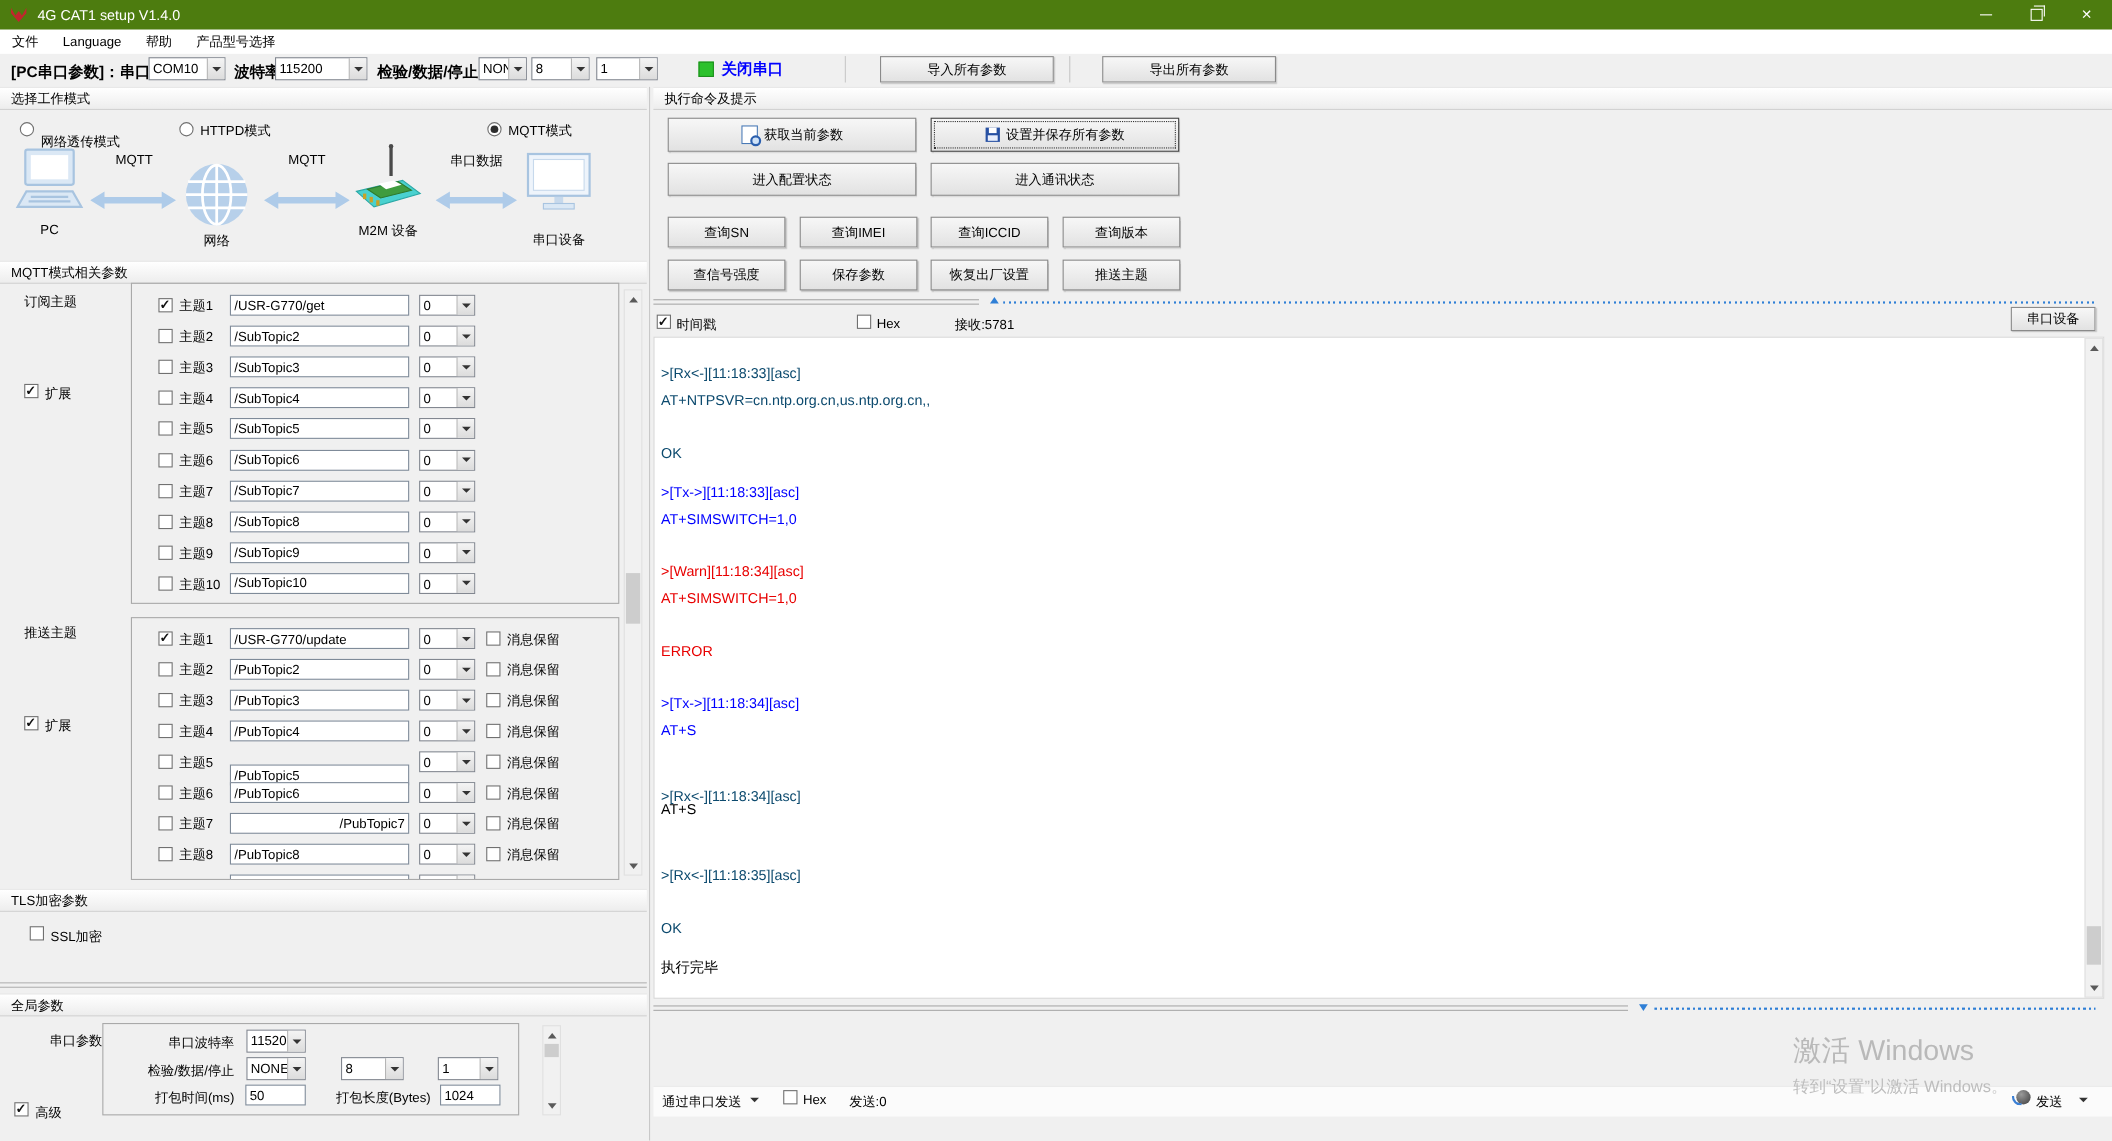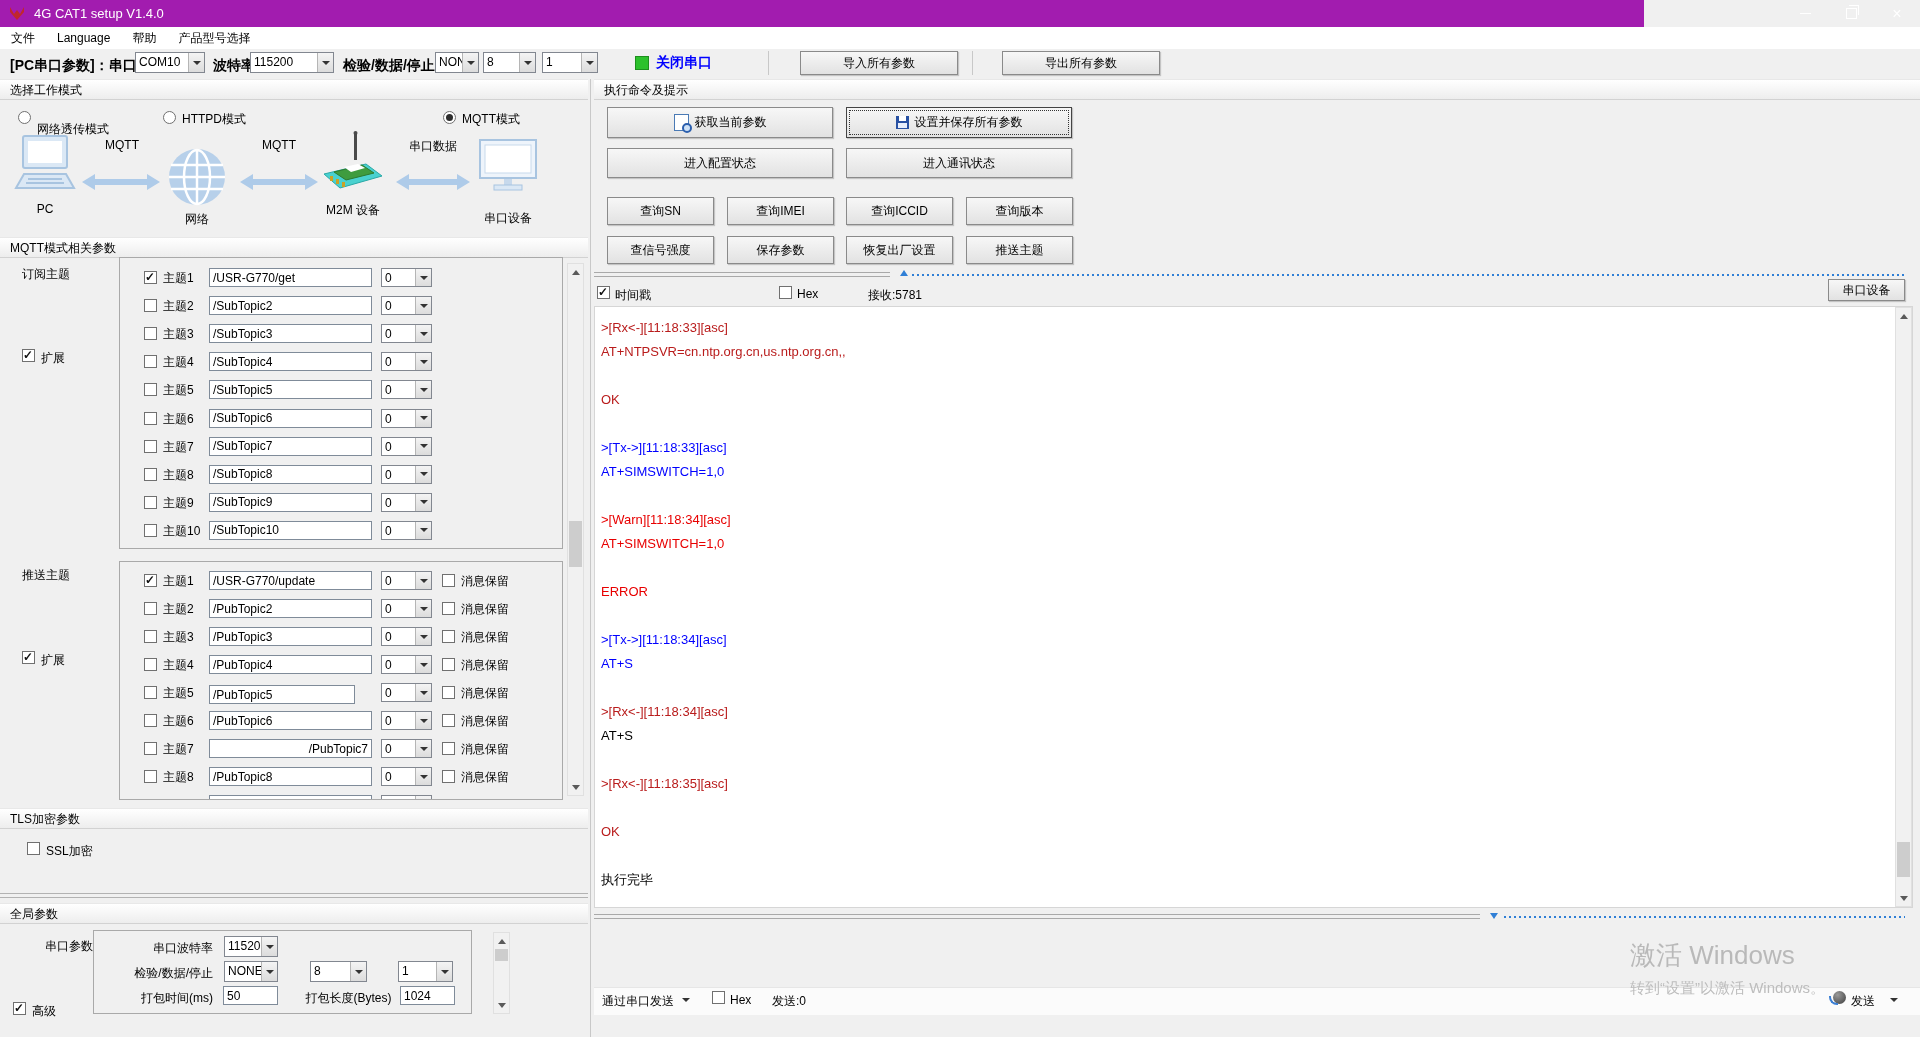--- a/index.html
+++ b/index.html
@@ -1,20 +1,20 @@
 <!DOCTYPE html>
 <html><head>
 <meta charset="utf-8">
 <style>
   html,body{margin:0;padding:0;}
   body{width:1920px;height:1037px;position:relative;overflow:hidden;background:#f0f0f0;
        font-family:"Liberation Sans",sans-serif;font-size:12px;color:#000;}
   .abs{position:absolute;}
   
-  #titlebar{left:0;top:0;width:1644px;height:27px;background:#a21caf;color:#fff;}
+  #titlebar{left:0;top:0;width:1920px;height:27px;background:#4d7c0f;color:#fff;}
   #titlebar .title{position:absolute;left:34px;top:6px;font-size:13px;}
   .winbtn{position:absolute;top:0;width:46px;height:27px;display:flex;align-items:center;justify-content:center;color:#fff;}
   .g-min{width:11px;height:1px;background:#fff;display:block;}
   .g-res{width:9px;height:9px;border:1px solid #fff;position:relative;display:block;}
   .g-res::before{content:"";position:absolute;left:2px;top:-4px;width:9px;height:9px;border:1px solid #fff;border-left:none;border-bottom:none;}
   .g-clo{font-size:16px;line-height:16px;}
   
   #menubar{left:0;top:27px;width:1920px;height:22px;background:#ffffff;display:flex;align-items:center;border-bottom:1px solid #f0f0f0;}
   .mitem{padding:0 11px;height:22px;line-height:22px;}
   #toolbar{left:0;top:49px;width:1920px;height:30px;background:#f0f0f0;}
@@ -50,21 +50,21 @@
   .tri-d{width:0;height:0;border-left:4px solid transparent;border-right:4px solid transparent;border-top:5px solid #5a5a5a;}
   .thumb{position:absolute;left:1px;width:13px;background:#cdcdcd;}
   
   .trk-line{position:absolute;height:3px;border-top:1px solid #a9a9a9;border-bottom:1px solid #a9a9a9;}
   .trk-dots{position:absolute;height:2px;background-image:repeating-linear-gradient(90deg,#2f7fd6 0 2px,transparent 2px 5px);}
   .trk-mark-u{position:absolute;width:0;height:0;border-left:4px solid transparent;border-right:4px solid transparent;border-bottom:6px solid #2f7fd6;}
   .trk-mark-d{position:absolute;width:0;height:0;border-left:4px solid transparent;border-right:4px solid transparent;border-top:6px solid #2f7fd6;}
   
   #logbox{left:594px;top:306px;width:1319px;height:602px;background:#fff;border:1px solid #d6d6d6;box-sizing:border-box;}
   .lline{position:absolute;left:6px;height:24px;line-height:24px;font-size:13px;white-space:pre;}
-  .c-green{color:#b91c1c;} .c-blue{color:#0000ff;} .c-red{color:#e80000;} .c-black{color:#000;}
+  .c-green{color:#0c4a6e;margin-top:12px;} .c-blue{color:#0000ff;} .c-red{color:#e80000;} .c-black{color:#000;}
   
   .ic-doc{width:13px;height:15px;background:#fff;border:1px solid #4a7ab5;position:relative;display:inline-block;}
   .ic-doc::after{content:"";position:absolute;right:-4px;bottom:-3px;width:6px;height:6px;border:2px solid #2b5fae;border-radius:50%;background:#cfe2f7;}
   .ic-floppy{width:13px;height:13px;background:#2851a3;position:relative;display:inline-block;}
   .ic-floppy::before{content:"";position:absolute;left:3px;top:0;width:7px;height:5px;background:#fff;}
   .ic-floppy::after{content:"";position:absolute;left:2px;bottom:1px;width:9px;height:5px;background:#e8eefc;}
   .dot-green{position:absolute;width:12px;height:12px;background:#2cc12c;border:1px solid #1d8f1d;}
   .ic-send{position:absolute;width:13px;height:13px;border-radius:50%;background:radial-gradient(circle at 35% 30%,#9a9a9a,#3c3c3c);}
   .ic-send::after{content:"";position:absolute;left:-4px;bottom:-1px;width:7px;height:7px;border-left:2px solid #3b7fd4;border-bottom:2px solid #3b7fd4;border-radius:0 0 0 8px;}
   .dropcar{position:absolute;width:0;height:0;border-left:4px solid transparent;border-right:4px solid transparent;border-top:4px solid #333;}
@@ -374,21 +374,21 @@
         <span class="cbtn">
           <i class="car"></i>
         </span>
       </div>
       <span class="cb" style="left: 322px; top: 3px;"></span>
       <span class="slabel" style="left: 341px; top: 2px;">消息保留</span>
     </div>
     <div class="trow" style="top: 121px;">
       <span class="cb" style="left: 24px; top: 3px;"></span>
       <span class="slabel" style="left: 43px; top: 2px;">主题5</span>
-      <input class="tin" value="/PubTopic5" style="left: 89px; top: 2px; width: 146px;">
+      <input class="tin" value="/PubTopic5" style="left: 89px; top: 12px; width: 163px;">
       <div class="combo" style="left: 261px; top: 0px; width: 51px; height: 19px;">
         <span class="ctext">0</span>
         <span class="cbtn">
           <i class="car"></i>
         </span>
       </div>
       <span class="cb" style="left: 322px; top: 3px;"></span>
       <span class="slabel" style="left: 341px; top: 2px;">消息保留</span>
     </div>
     <div class="trow" style="top: 149px;">

